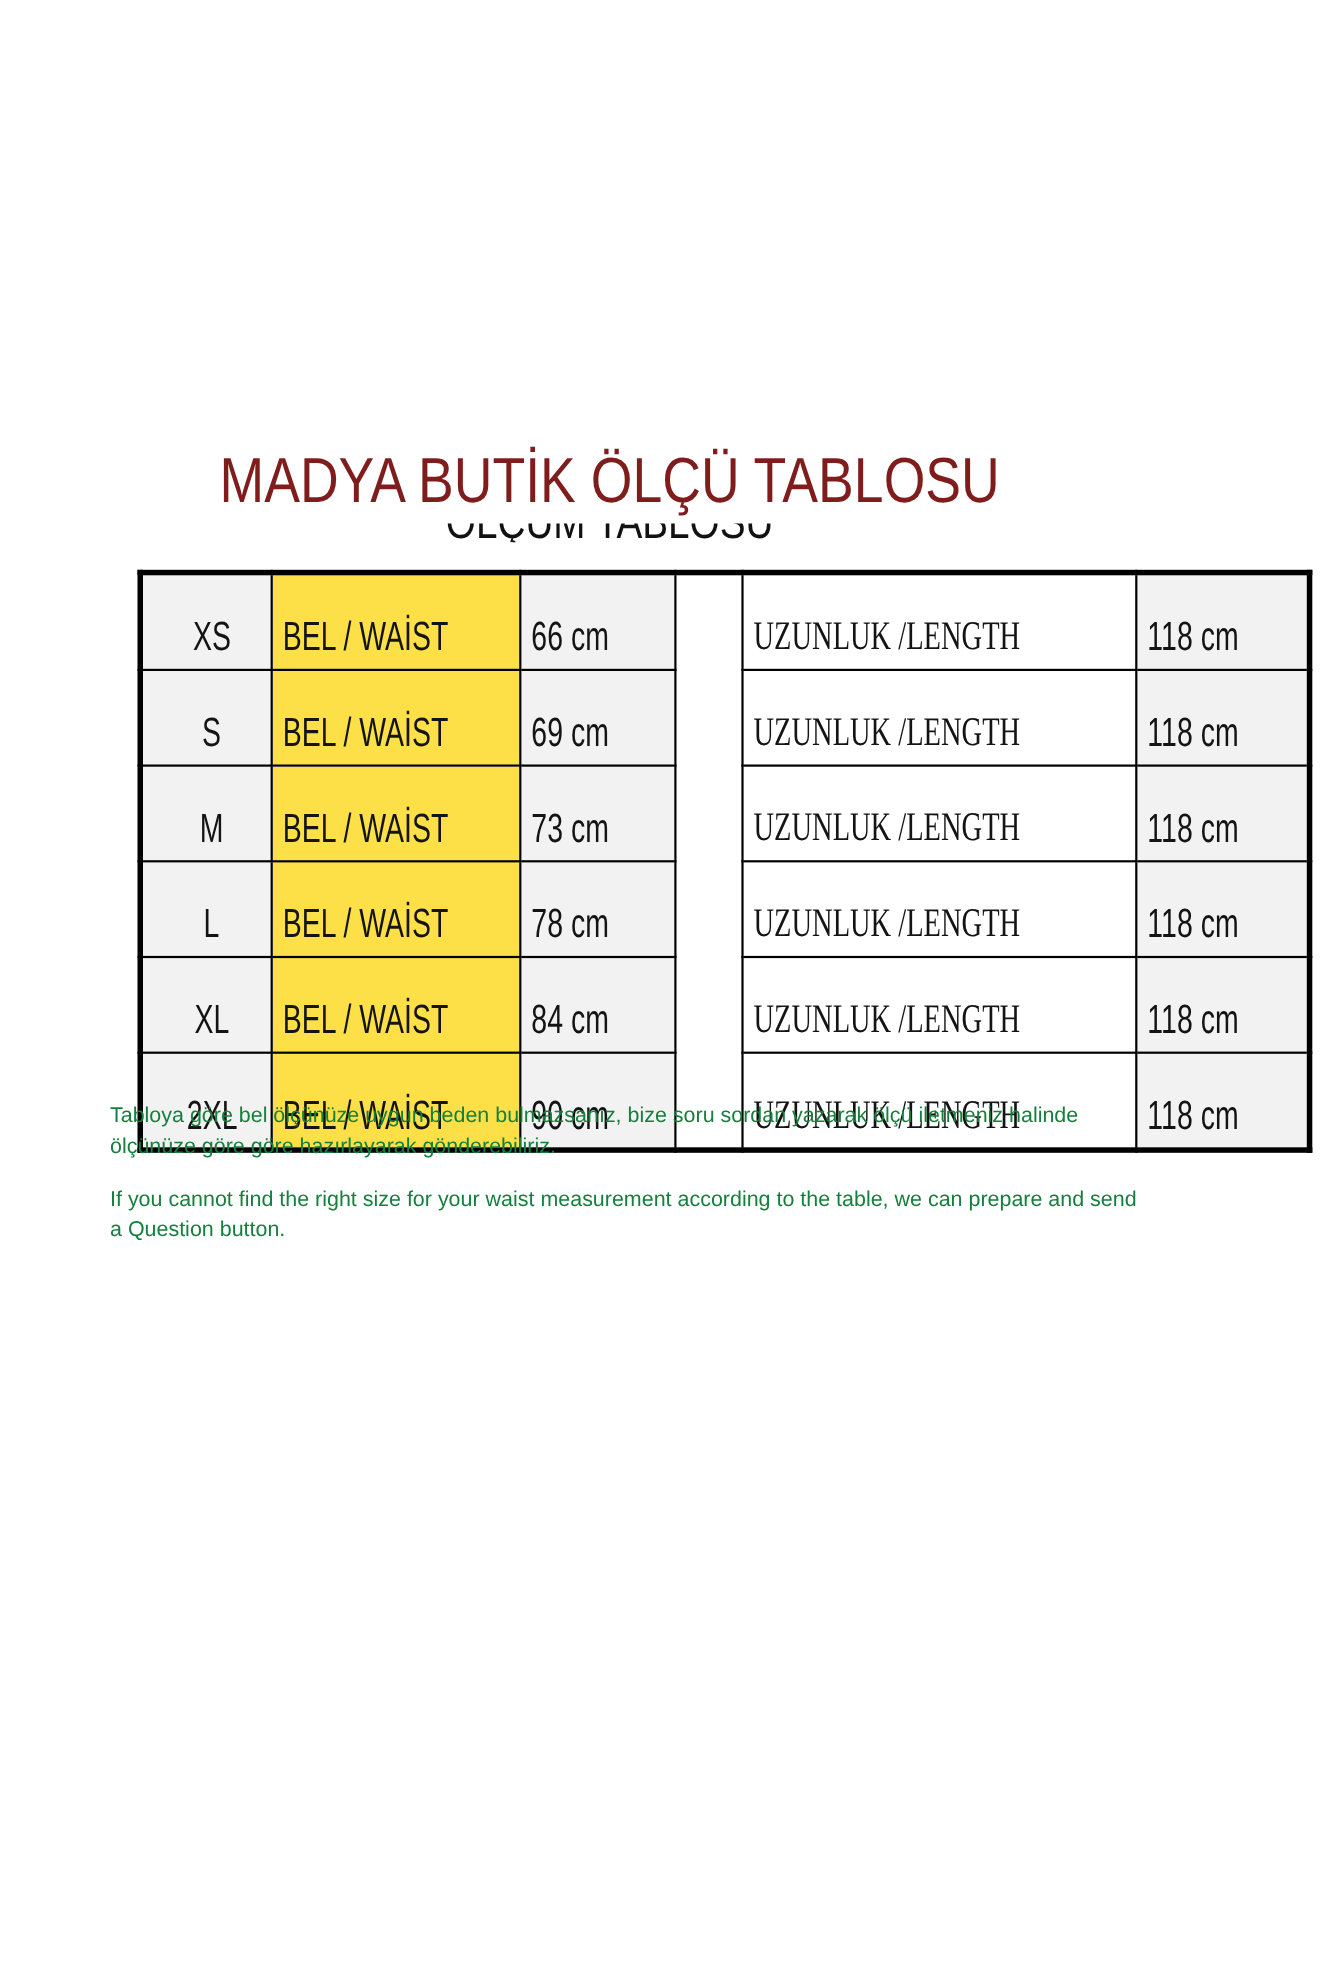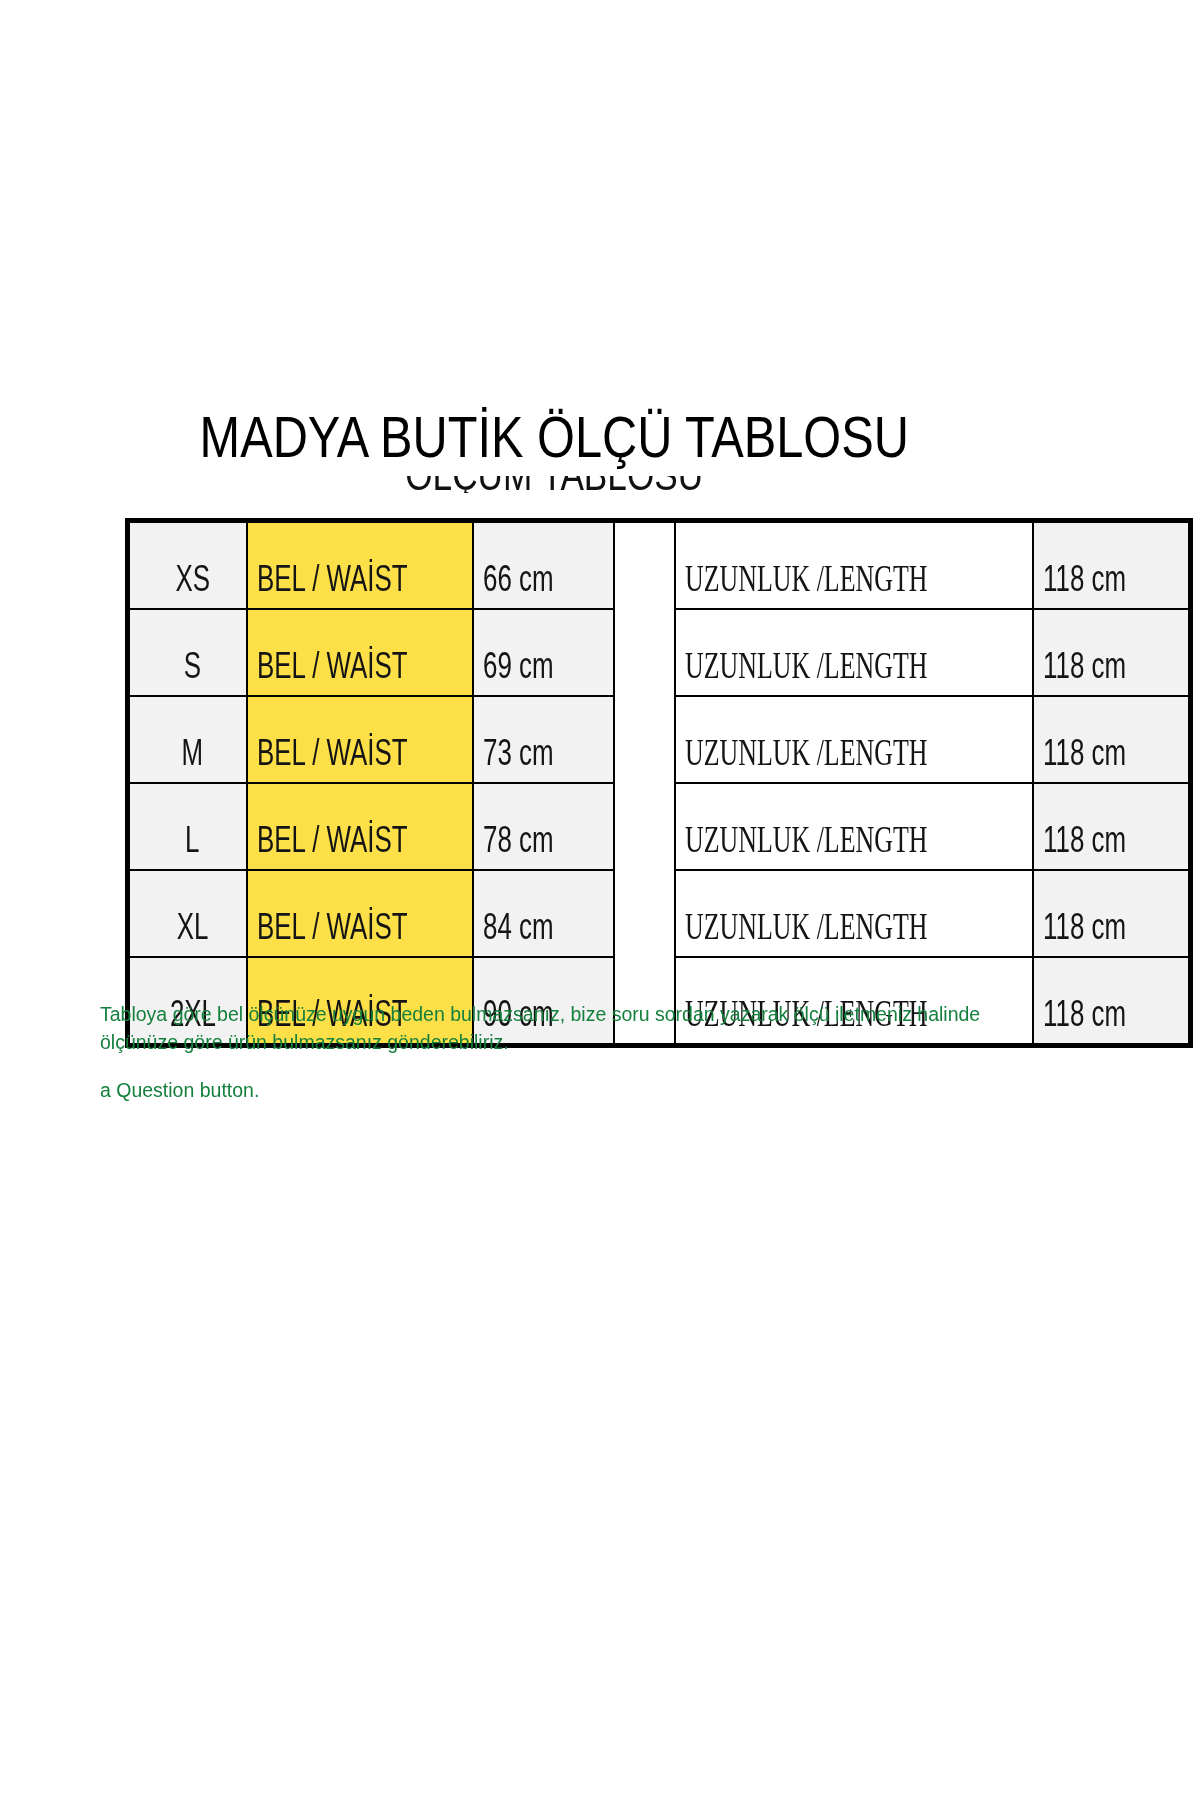--- a/index.html
+++ b/index.html
@@ -15,21 +15,21 @@
     position:relative;
     overflow:hidden;
   }
   .page{position:absolute;inset:0;background:#ffffff;}
 
   
   .title{
     position:absolute;top:408px;left:88px;width:932px;
     margin:0;text-align:center;
     font-size:58px;font-weight:400;line-height:1;
-    color:#000000;white-space:nowrap;
+    color:#7f1d1d;white-space:nowrap;
   }
   .title .squish{display:inline-block;transform:scaleX(0.84);transform-origin:50% 100%;}
 
   
   .ghost{
     position:absolute;top:476px;left:88px;width:932px;height:17px;
     overflow:hidden;text-align:center;
   }
   .ghost .squish{
     display:inline-block;margin-top:-34px;
@@ -128,20 +128,21 @@
         <td class="c-wval"><span class="ct">90 cm</span></td>
         <td class="c-llabel"><span class="ct">UZUNLUK /LENGTH</span></td>
         <td class="c-lval"><span class="ct">118 cm</span></td>
       </tr>
     </tbody>
       </table>
   </div>
 
   <div class="note note-tr">
     <div>Tabloya göre bel ölçünüze uygun beden bulmazsanız, bize soru sordan yazarak ölçü iletmeniz halinde</div>
-    <div>ölçünüze göre ürün bulmazsanız gönderebiliriz.</div>
+    <div>ölçünüze göre göre hazırlayarak gönderebiliriz.</div>
   </div>
 
   <div class="note note-en">
+    <div>If you cannot find the right size for your waist measurement according to the table, we can prepare and send</div>
     <div>a Question button.</div>
   </div>
 
 </div>
 
 </body></html>

